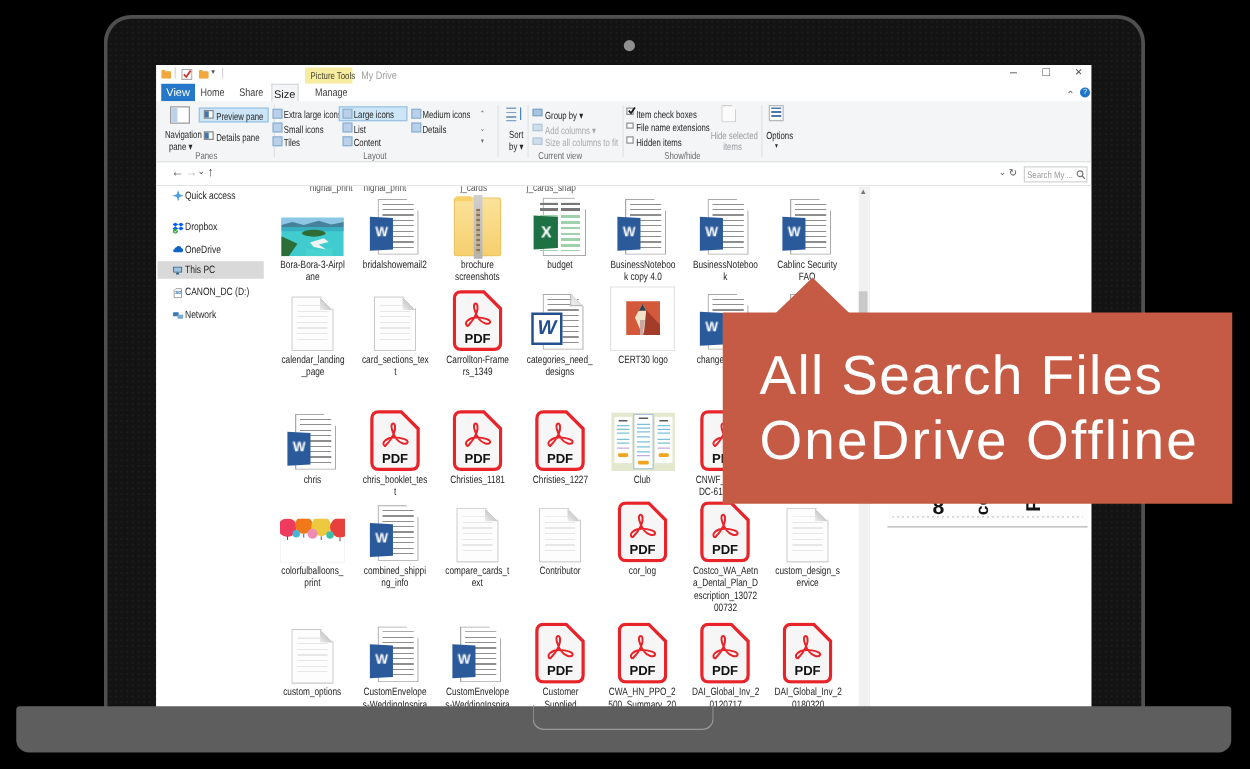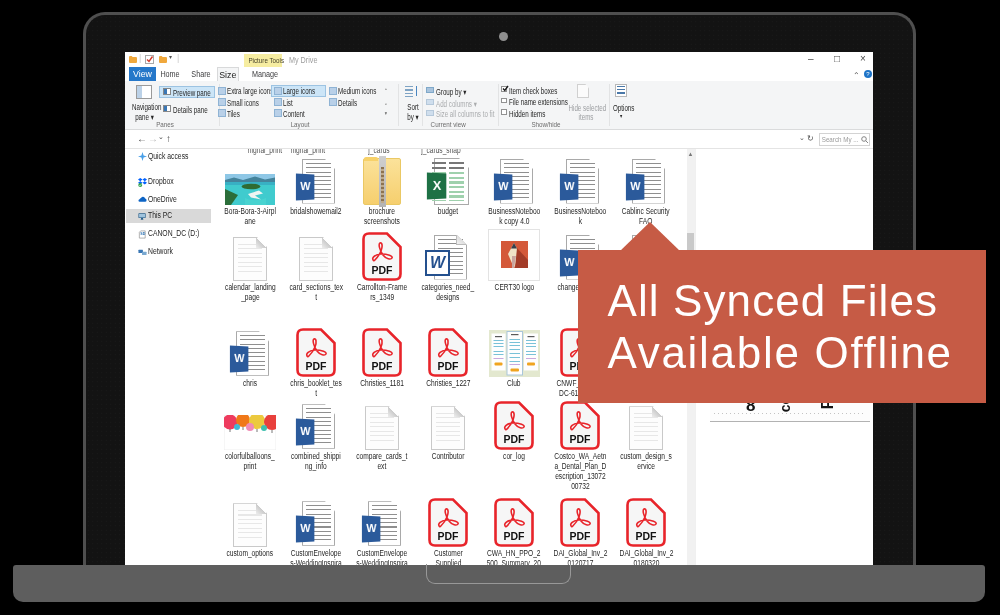--- a/index.html
+++ b/index.html
@@ -668,15 +668,15 @@
             <div class="flabel">DAI_Global_Inv_2<br>0180320</div>
           </div>
       </div>
     </div>
   </div>
   <div id="base">
       <div id="notch"></div>
     </div>
   <div id="arrow"></div>
   <div id="callout">
-      <div id="ctext"><span style="letter-spacing:1.1px">All Synced Files</span><br><span style="letter-spacing:1.7px">Available Offline</span></div>
+      <div id="ctext"><span style="letter-spacing:1.1px">All Search Files</span><br><span style="letter-spacing:1.7px">OneDrive Offline</span></div>
     </div>
 </div>
 
 </body></html>

